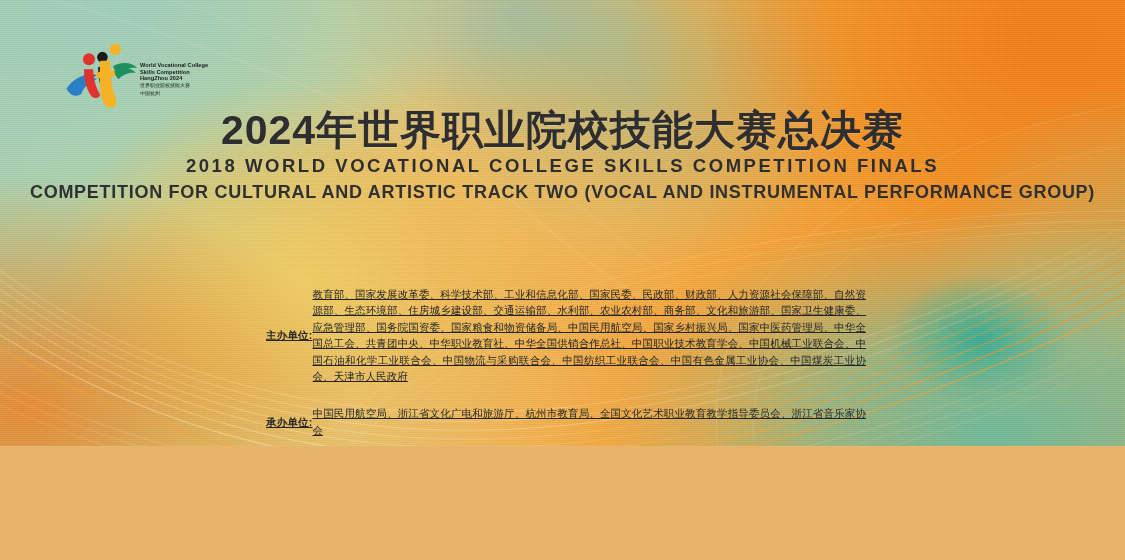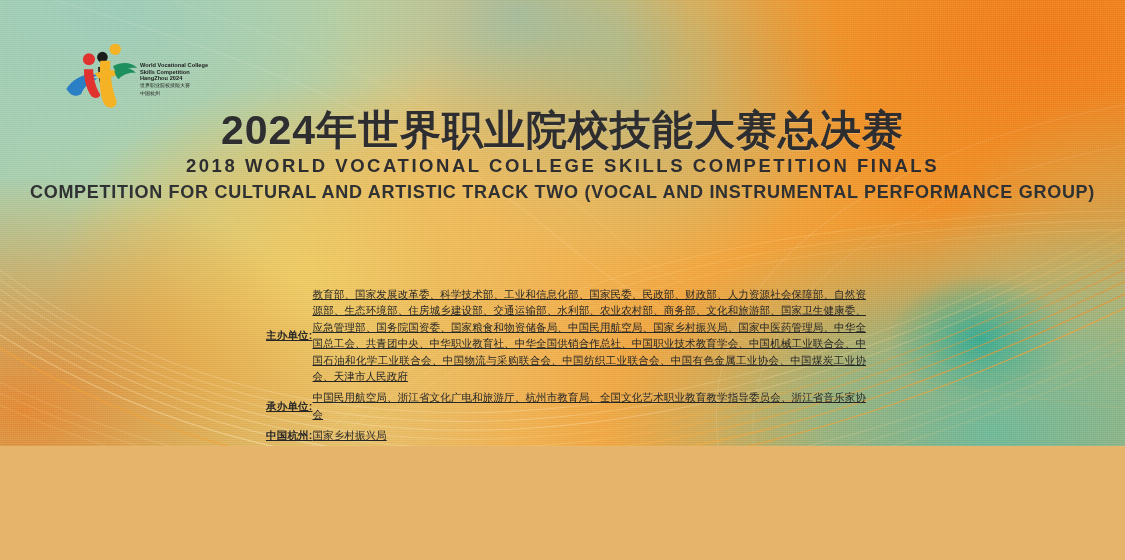--- a/index.html
+++ b/index.html
@@ -119,21 +119,21 @@
     font-size:18px; font-weight:bold; color:#2f3133;
     letter-spacing:.72px; margin-top:5px; white-space:nowrap;
   }
 
   
   #org-block {
     position:absolute; left:266px; top:286px; width:600px;
     color:#262626; font-size:10.5px; line-height:16.4px;
   }
   .org-row { display:flex; align-items:center;text-decoration:underline; }
-  .org-row + .org-row { margin-top:5px; }
+  .org-row + .org-row { margin-top:21px; }
   .org-label {
     font-weight:bold; flex:0 0 auto; white-space:nowrap;
     letter-spacing:.2px;
   }
   .org-value { flex:1 1 auto; text-align:justify; letter-spacing:.1px; }
   #org-host .org-value { text-align:justify; text-align-last:left; }
 
   
   #footer { position:absolute; left:0; right:0; top:452px; text-align:center; }
   .f-date {

